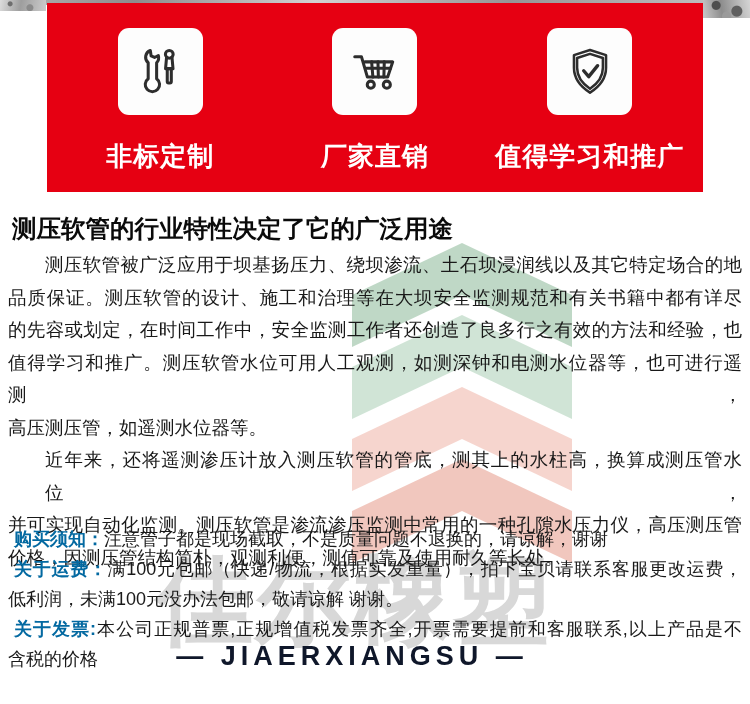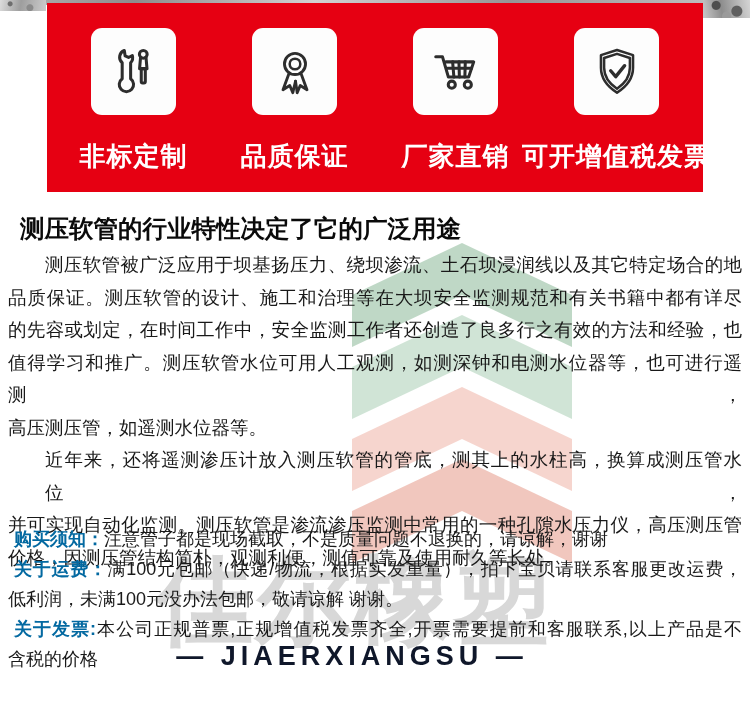--- a/index.html
+++ b/index.html
@@ -33,21 +33,21 @@
 
   
   .wm-logo{position:absolute;left:352px;top:243px;z-index:0;}
   .wm-cn{position:absolute;left:156px;top:550px;z-index:0;font-size:97px;line-height:1.05;
          font-weight:700;color:#d8d8d8;letter-spacing:2px;white-space:nowrap;}
   .wm-en{position:absolute;left:142px;top:641px;width:420px;z-index:0;text-align:center;
          font-size:27px;font-weight:700;color:#0f172a;letter-spacing:5px;white-space:nowrap;}
 
   
   .article{position:absolute;left:8px;top:212px;width:734px;z-index:1;}
-  .title{font-size:24.5px;font-weight:800;color:#0a0a0a;height:37px;margin-left:12px;
+  .title{font-size:24.5px;font-weight:800;color:#0a0a0a;height:37px;margin-left:4px;
          white-space:nowrap;}
   .ln{font-size:18.5px;line-height:32.5px;font-weight:400;color:#191919;}
   .jl{text-align:justify;text-align-last:justify;}
   .indent{padding-left:37px;}
 
   
   .notes{position:absolute;left:8px;top:524px;width:734px;z-index:1;}
   .nln{font-size:18px;line-height:30px;font-weight:500;color:#191919;}
   .nfirst{padding-left:6px;}
   .nlabel{font-weight:700;color:#0369a1;}
@@ -77,31 +77,20 @@
         <svg width="54" height="54" viewBox="0 0 64 64" fill="none" stroke="#2d2d2d" stroke-width="3.6" stroke-linejoin="round" stroke-linecap="round">
           <path d="M18 21 A8.5 8.5 0 0 1 20.5 6.5 L21.5 13 L25.5 14.8 L30 12.5 A8.5 8.5 0 0 1 28 21 L28 40 A8.5 8.5 0 1 1 18 40 Z"></path>
           <circle cx="43" cy="11" r="4.6"></circle>
           <path d="M39.8 14.5 L38.6 28 L47.4 28 L46.2 14.5"></path>
           <rect x="40.6" y="28" width="4.8" height="17" rx="1.6"></rect>
         </svg>
       </div>
       <div class="b-label">非标定制</div>
     </div>
 
-    <div class="b-item">
-      <div class="card">
-        <svg width="54" height="54" viewBox="0 0 64 64" fill="none" stroke="#2d2d2d" stroke-width="3.4" stroke-linejoin="round" stroke-linecap="round">
-          <circle cx="32" cy="22.5" r="12.5"></circle>
-          <circle cx="32" cy="22.5" r="6.3" stroke-width="3"></circle>
-          <path d="M25 33.5 L17.8 53 L25.8 48 L29.4 56.5 L32.6 43"></path>
-          <path d="M39 33.5 L46.2 53 L38.2 48 L34.6 56.5 L32.6 43"></path>
-        </svg>
-      </div>
-      <div class="b-label">品质保证</div>
-    </div>
 
     <div class="b-item">
       <div class="card">
         <svg width="54" height="54" viewBox="0 0 64 64" fill="none" stroke="#2d2d2d" stroke-width="3.6" stroke-linejoin="round" stroke-linecap="round">
           <path d="M8 14 L16 14 L23 38 L47 38 L53 20 L20 20"></path>
           <path d="M28 20 L29.5 38 M35.5 20 L36 38 M43 20 L42.5 38 M50.5 27.5 L21.8 27.5"></path>
           <circle cx="27" cy="47" r="4.2"></circle>
           <circle cx="46" cy="47" r="4.2"></circle>
         </svg>
       </div>
@@ -109,21 +98,21 @@
     </div>
 
     <div class="b-item">
       <div class="card">
         <svg width="54" height="54" viewBox="0 0 64 64" fill="none" stroke="#2d2d2d" stroke-width="3" stroke-linejoin="round" stroke-linecap="round">          
             <path d="M32 6 L51 12 L51 27 C51 40 43 49.5 32 56.5 C21 49.5 13 40 13 27 L13 12 Z"></path>
           <path d="M32 10.5 L47.3 15.4 L47.3 27 C47.3 38 41 45.8 32 51.8 C23 45.8 16.7 38 16.7 27 L16.7 15.4 Z"></path>
           <path d="M24.5 30.5 L30.5 37.5 L41 24.5" stroke-width="4"></path>
         </svg>
       </div>
-      <div class="b-label">可开增值税发票</div>
+      <div class="b-label">值得学习和推广</div>
     </div>
 
   </div>
 
   <div class="article">
     <div class="title">测压软管的行业特性决定了它的广泛用途</div>
     <div class="ln jl indent">测压软管被广泛应用于坝基扬压力、绕坝渗流、土石坝浸润线以及其它特定场合的地</div>
     <div class="ln jl">品质保证。测压软管的设计、施工和治理等在大坝安全监测规范和有关书籍中都有详尽</div>
     <div class="ln jl">的先容或划定，在时间工作中，安全监测工作者还创造了良多行之有效的方法和经验，也</div>
     <div class="ln jl">值得学习和推广。测压软管水位可用人工观测，如测深钟和电测水位器等，也可进行遥测，</div>

